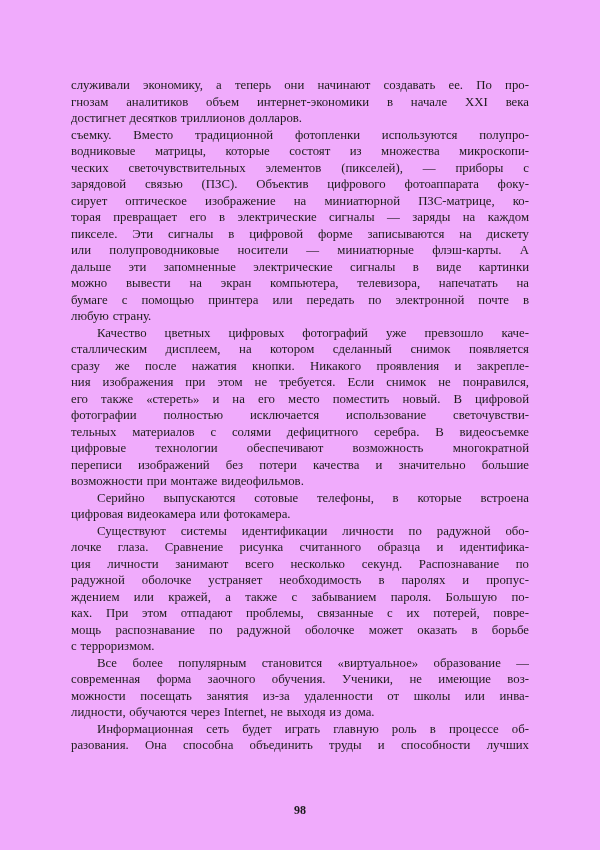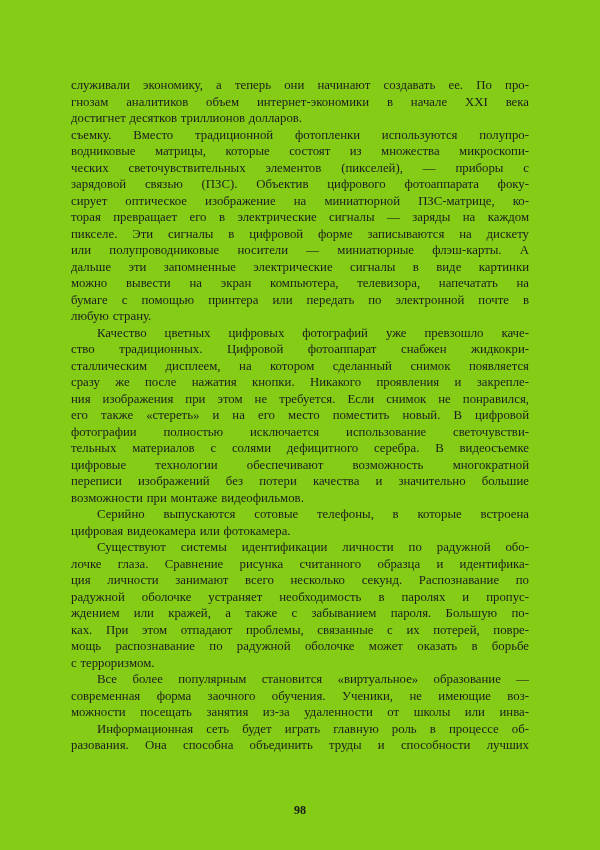--- a/index.html
+++ b/index.html
@@ -1,21 +1,21 @@
 <!DOCTYPE html>
 <html><head>
 <meta charset="utf-8">
 <style>
   html, body { margin: 0; padding: 0; background: #e9e9e9; }
   .page {
     position: relative;
     width: 600px;
     height: 850px;
     margin: 0 auto;
-    background: #84cc16;
+    background: #f0abfc;
     font-family: "Liberation Serif", "DejaVu Serif", serif;
     color: #1d1d1d;
     overflow: hidden;
   }
   .text-block {
     position: absolute;
     left: 71px;
     top: 77px;
     width: 458px;
   }
@@ -63,21 +63,20 @@
         <div class="line">торая превращает его в электрические сигналы — заряды на каждом</div>
         <div class="line">пикселе. Эти сигналы в цифровой форме записываются на дискету</div>
         <div class="line">или полупроводниковые носители — миниатюрные флэш-карты. А</div>
         <div class="line">дальше эти запомненные электрические сигналы в виде картинки</div>
         <div class="line">можно вывести на экран компьютера, телевизора, напечатать на</div>
         <div class="line">бумаге с помощью принтера или передать по электронной почте в</div>
         <div class="line para-end">любую страну.</div>
       </div>
       <div class="paragraph">
         <div class="line indented">Качество цветных цифровых фотографий уже превзошло каче-</div>
-        <div class="line">ство традиционных. Цифровой фотоаппарат снабжен жидкокри-</div>
         <div class="line">сталлическим дисплеем, на котором сделанный снимок появляется</div>
         <div class="line">сразу же после нажатия кнопки. Никакого проявления и закрепле-</div>
         <div class="line">ния изображения при этом не требуется. Если снимок не понравился,</div>
         <div class="line">его также «стереть» и на его место поместить новый. В цифровой</div>
         <div class="line">фотографии полностью исключается использование светочувстви-</div>
         <div class="line">тельных материалов с солями дефицитного серебра. В видеосъемке</div>
         <div class="line">цифровые технологии обеспечивают возможность многократной</div>
         <div class="line">переписи изображений без потери качества и значительно большие</div>
         <div class="line para-end">возможности при монтаже видеофильмов.</div>
       </div>
@@ -92,20 +91,21 @@
         <div class="line">радужной оболочке устраняет необходимость в паролях и пропус-</div>
         <div class="line">ждением или кражей, а также с забыванием пароля. Большую по-</div>
         <div class="line">ках. При этом отпадают проблемы, связанные с их потерей, повре-</div>
         <div class="line">мощь распознавание по радужной оболочке может оказать в борьбе</div>
         <div class="line para-end">с терроризмом.</div>
       </div>
       <div class="paragraph">
         <div class="line indented">Все более популярным становится «виртуальное» образование —</div>
         <div class="line">современная форма заочного обучения. Ученики, не имеющие воз-</div>
         <div class="line">можности посещать занятия из-за удаленности от школы или инва-</div>
+        <div class="line para-end">лидности, обучаются через Internet, не выходя из дома.</div>
       </div>
       <div class="paragraph">
         <div class="line indented">Информационная сеть будет играть главную роль в процессе об-</div>
         <div class="line">разования. Она способна объединить труды и способности лучших</div>
       </div>
     </div>
   <div class="page-number">98</div>
 </div>
 
 </body></html>

